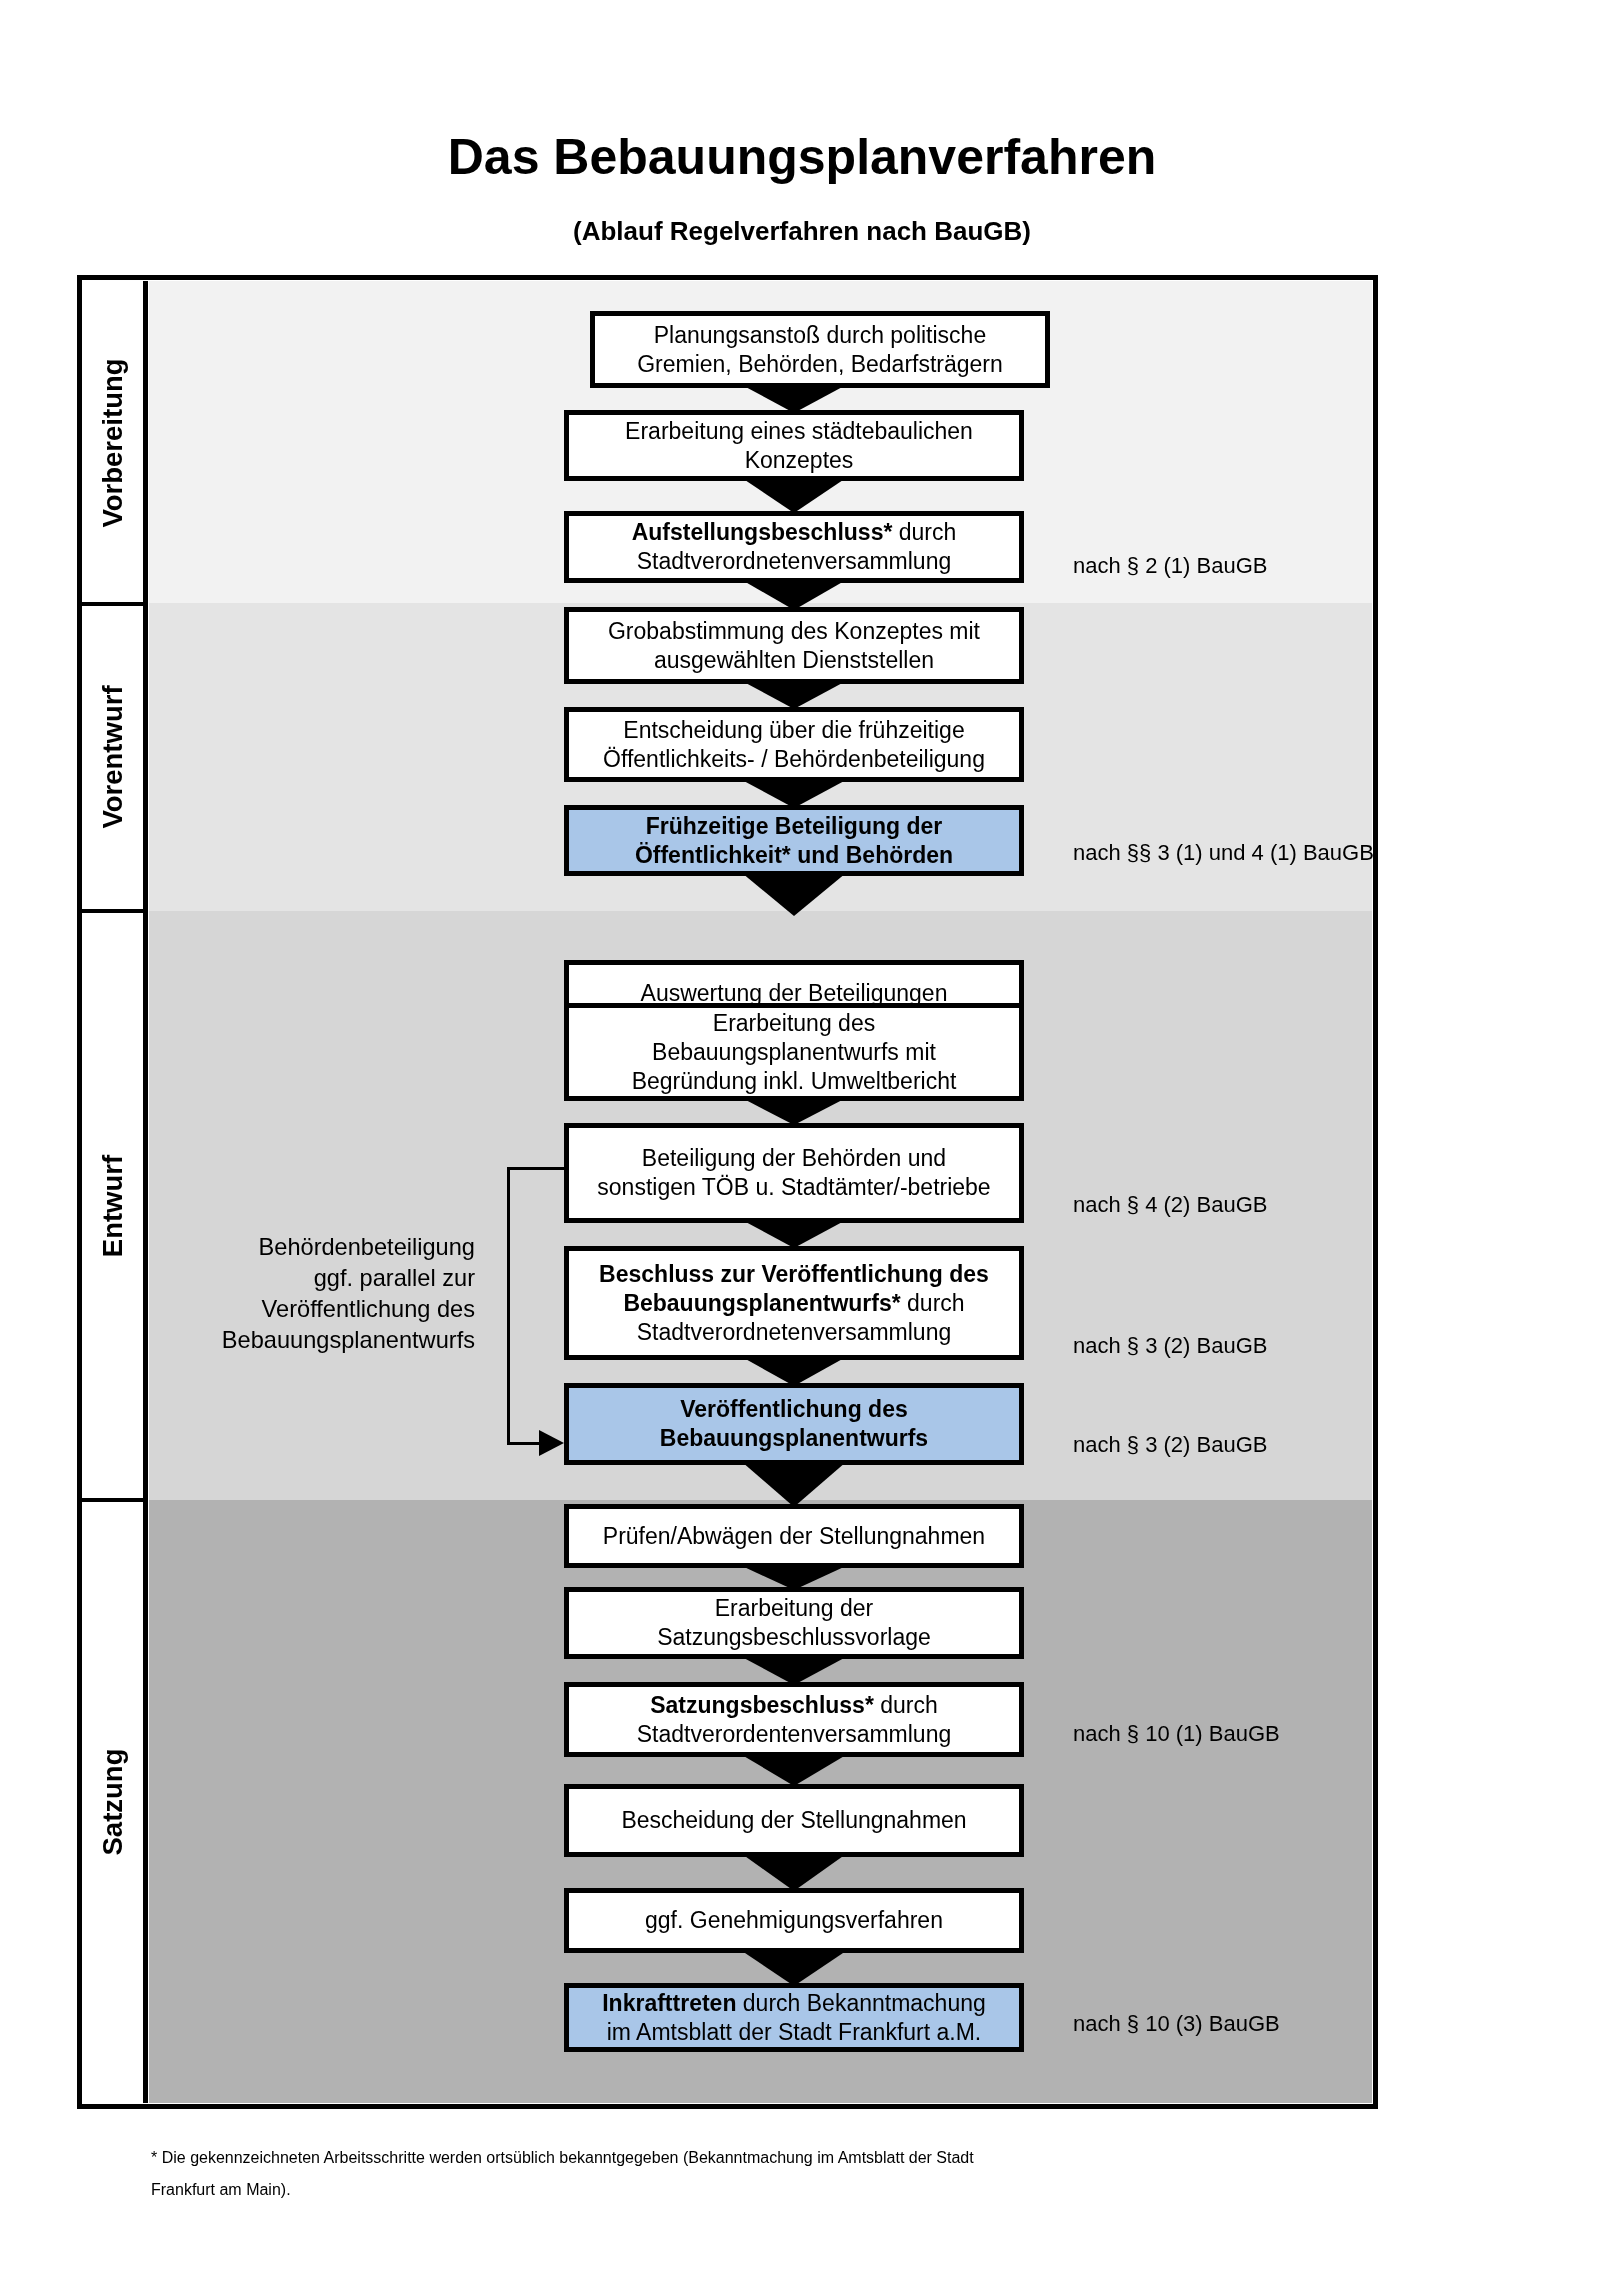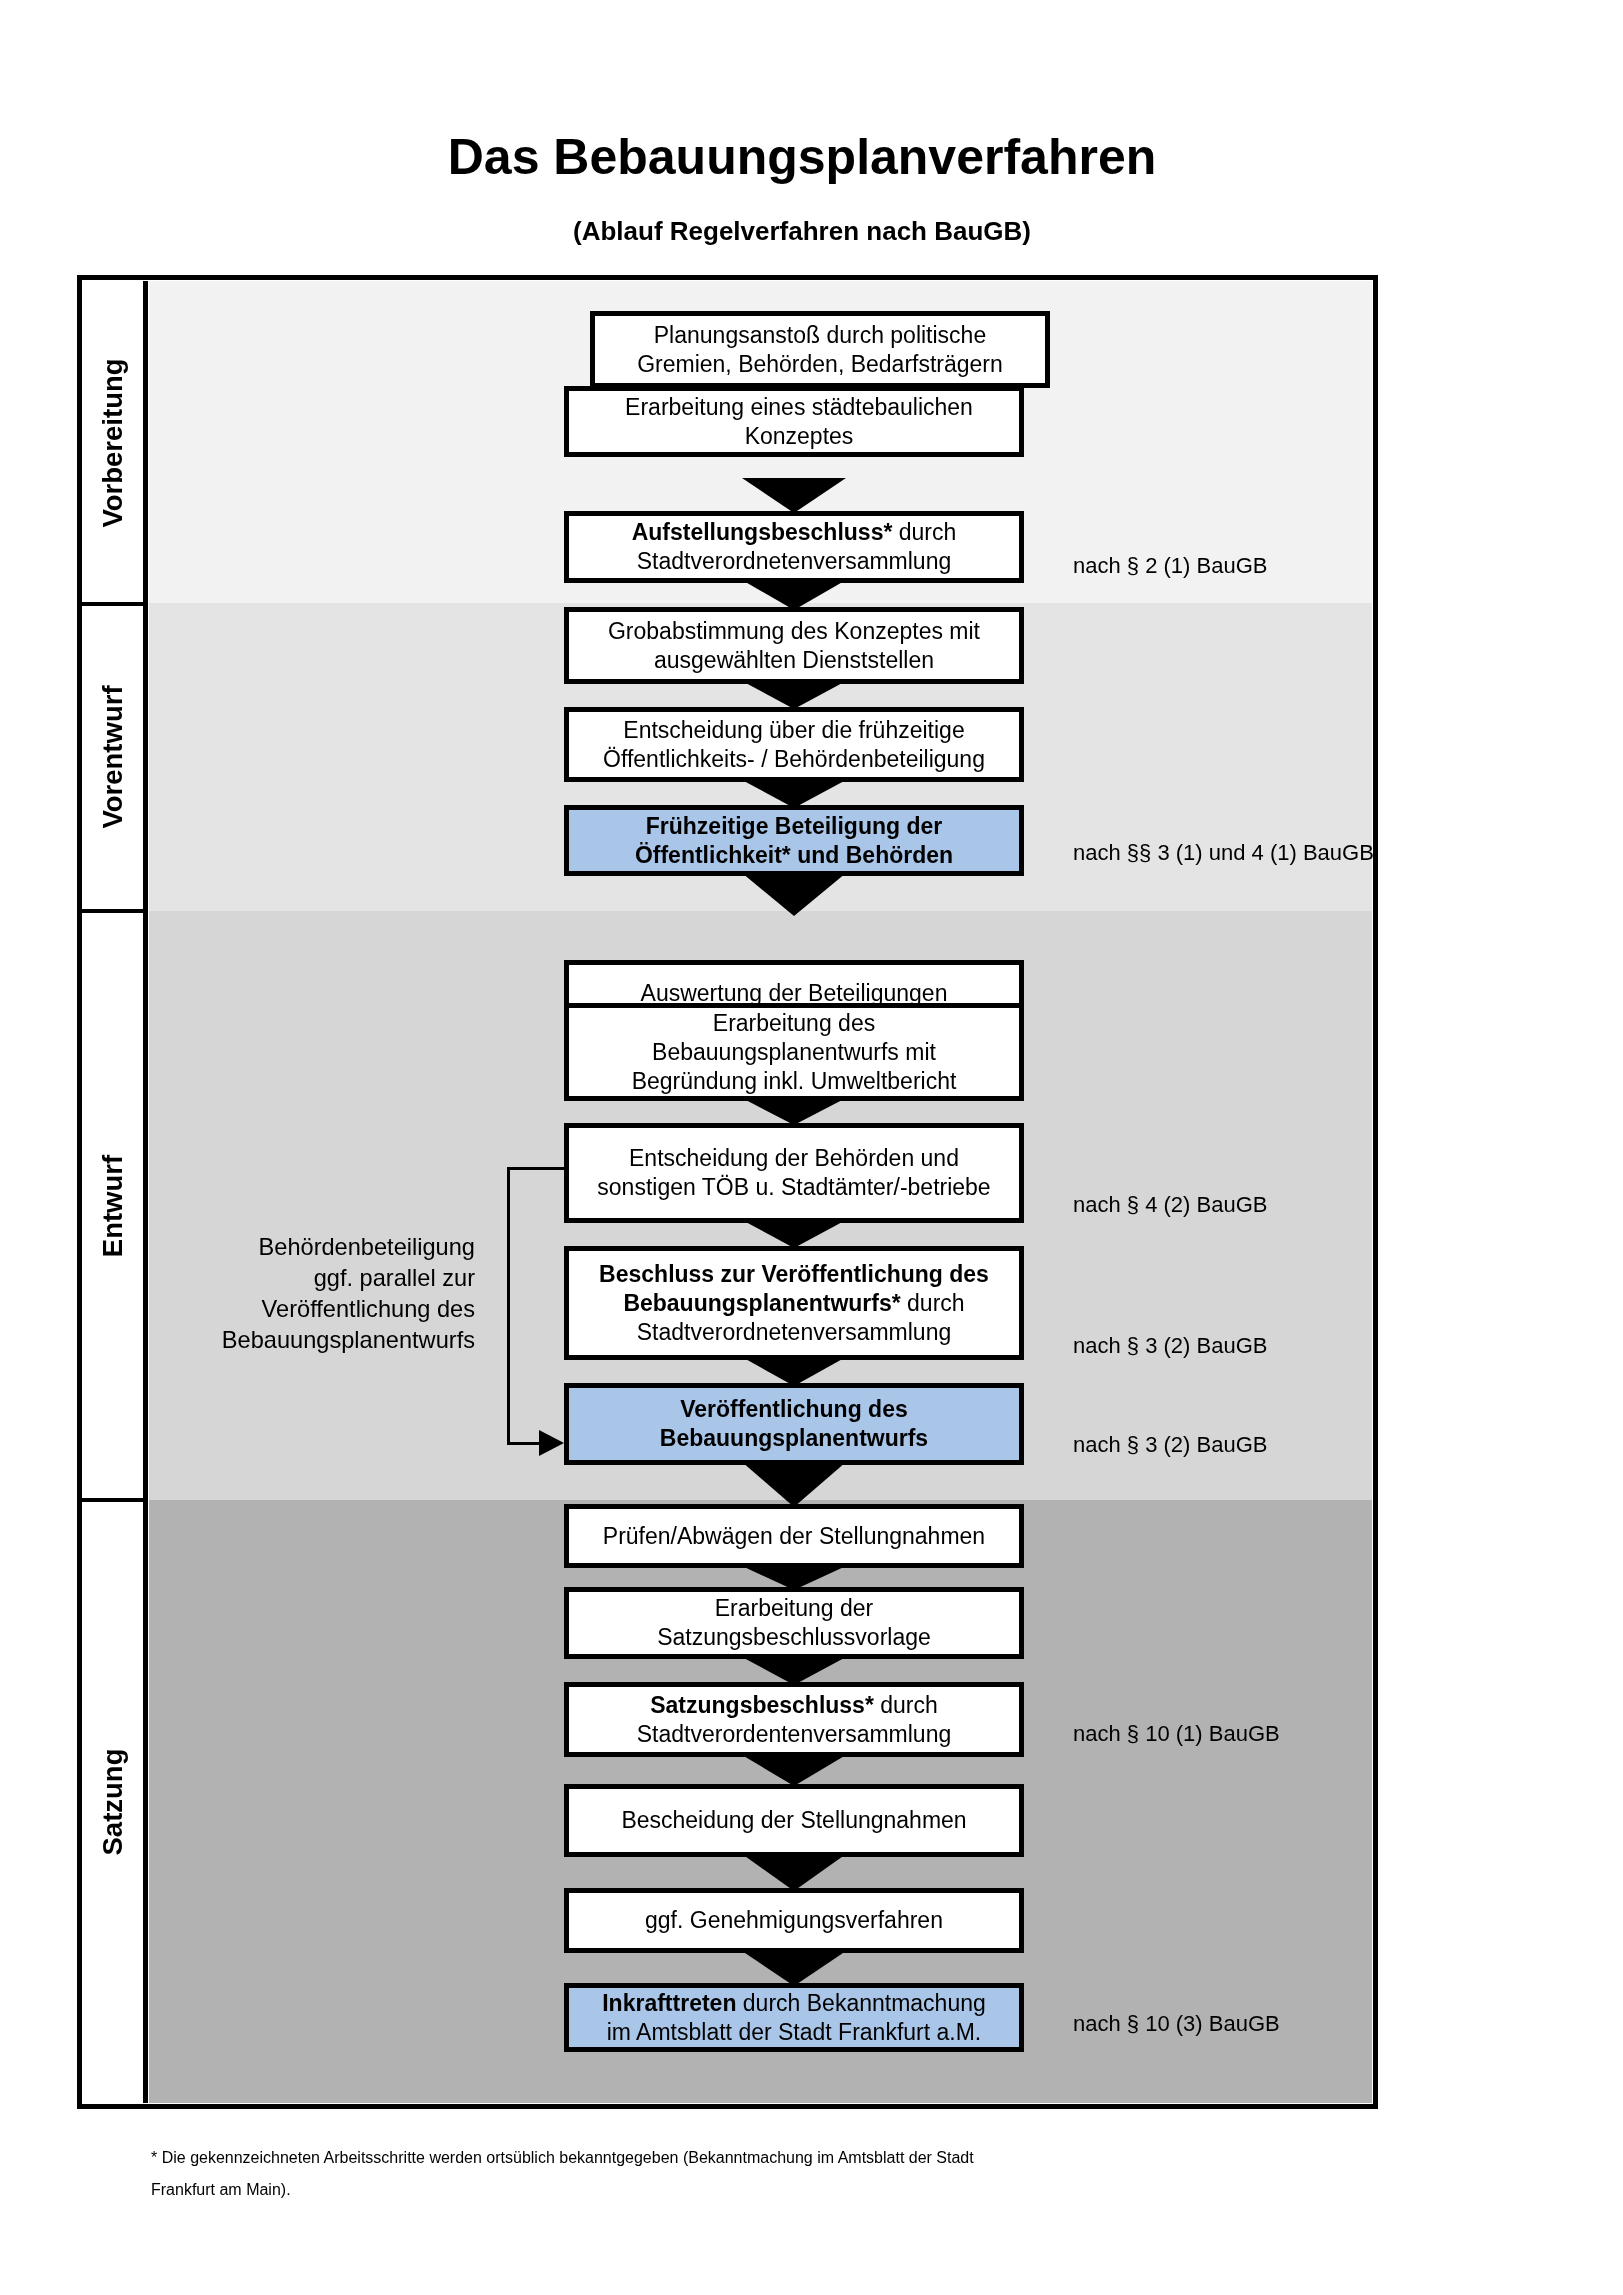--- a/index.html
+++ b/index.html
@@ -55,21 +55,21 @@
       </div>
       <div class="abs vdivider"></div>
       <div class="abs hdivider" style="top: 602px;"></div>
       <div class="abs hdivider" style="top: 909px;"></div>
       <div class="abs hdivider" style="top: 1498px;"></div>
       <div class="abs box" style="top: 311px; height: 77px; margin-left: 26px;">
         <div class="ln"><span>Planungsanstoß durch politische</span></div>
         <div class="ln"><span>Gremien, Behörden, Bedarfsträgern</span></div>
       </div>
       <div class="abs arrow" style="top: 385px; border-top: 28px solid rgb(0, 0, 0);"></div>
-      <div class="abs box" style="top: 386px; height: 71px; padding-left: 10px;">
+      <div class="abs box" style="top: 410px; height: 71px; padding-left: 10px;">
         <div class="ln"><span>Erarbeitung eines städtebaulichen</span></div>
         <div class="ln"><span>Konzeptes</span></div>
       </div>
       <div class="abs arrow" style="top: 478px; border-top: 35px solid rgb(0, 0, 0);"></div>
       <div class="abs box" style="top: 511px; height: 72px;">
         <div class="ln"><span class="b">Aufstellungsbeschluss*</span><span> durch</span></div>
         <div class="ln"><span>Stadtverordnetenversammlung</span></div>
       </div>
       <div class="abs arrow" style="top: 580px; border-top: 30px solid rgb(0, 0, 0);"></div>
       <div class="abs box" style="top: 607px; height: 77px;">
@@ -91,21 +91,21 @@
         <div class="ln"><span>Auswertung der Beteiligungen</span></div>
       </div>
       <div class="abs arrow" style="top: 978px; border-top: 27.5px solid rgb(0, 0, 0);"></div>
       <div class="abs box" style="top: 1003px; height: 98px;">
         <div class="ln"><span>Erarbeitung des</span></div>
         <div class="ln"><span>Bebauungsplanentwurfs mit</span></div>
         <div class="ln"><span>Begründung inkl. Umweltbericht</span></div>
       </div>
       <div class="abs arrow" style="top: 1098px; border-top: 27px solid rgb(0, 0, 0);"></div>
       <div class="abs box" style="top: 1123px; height: 100px;">
-        <div class="ln"><span>Entscheidung der Behörden und</span></div>
+        <div class="ln"><span>Beteiligung der Behörden und</span></div>
         <div class="ln"><span>sonstigen TÖB u. Stadtämter/-betriebe</span></div>
       </div>
       <div class="abs arrow" style="top: 1220px; border-top: 28px solid rgb(0, 0, 0);"></div>
       <div class="abs box" style="top: 1246px; height: 114px;">
         <div class="ln"><span class="b">Beschluss zur Veröffentlichung des</span></div>
         <div class="ln"><span class="b">Bebauungsplanentwurfs*</span><span> durch</span></div>
         <div class="ln"><span>Stadtverordnetenversammlung</span></div>
       </div>
       <div class="abs arrow" style="top: 1357px; border-top: 29px solid rgb(0, 0, 0);"></div>
       <div class="abs box" style="top: 1383px; height: 82px; background: rgb(169, 198, 232);">

